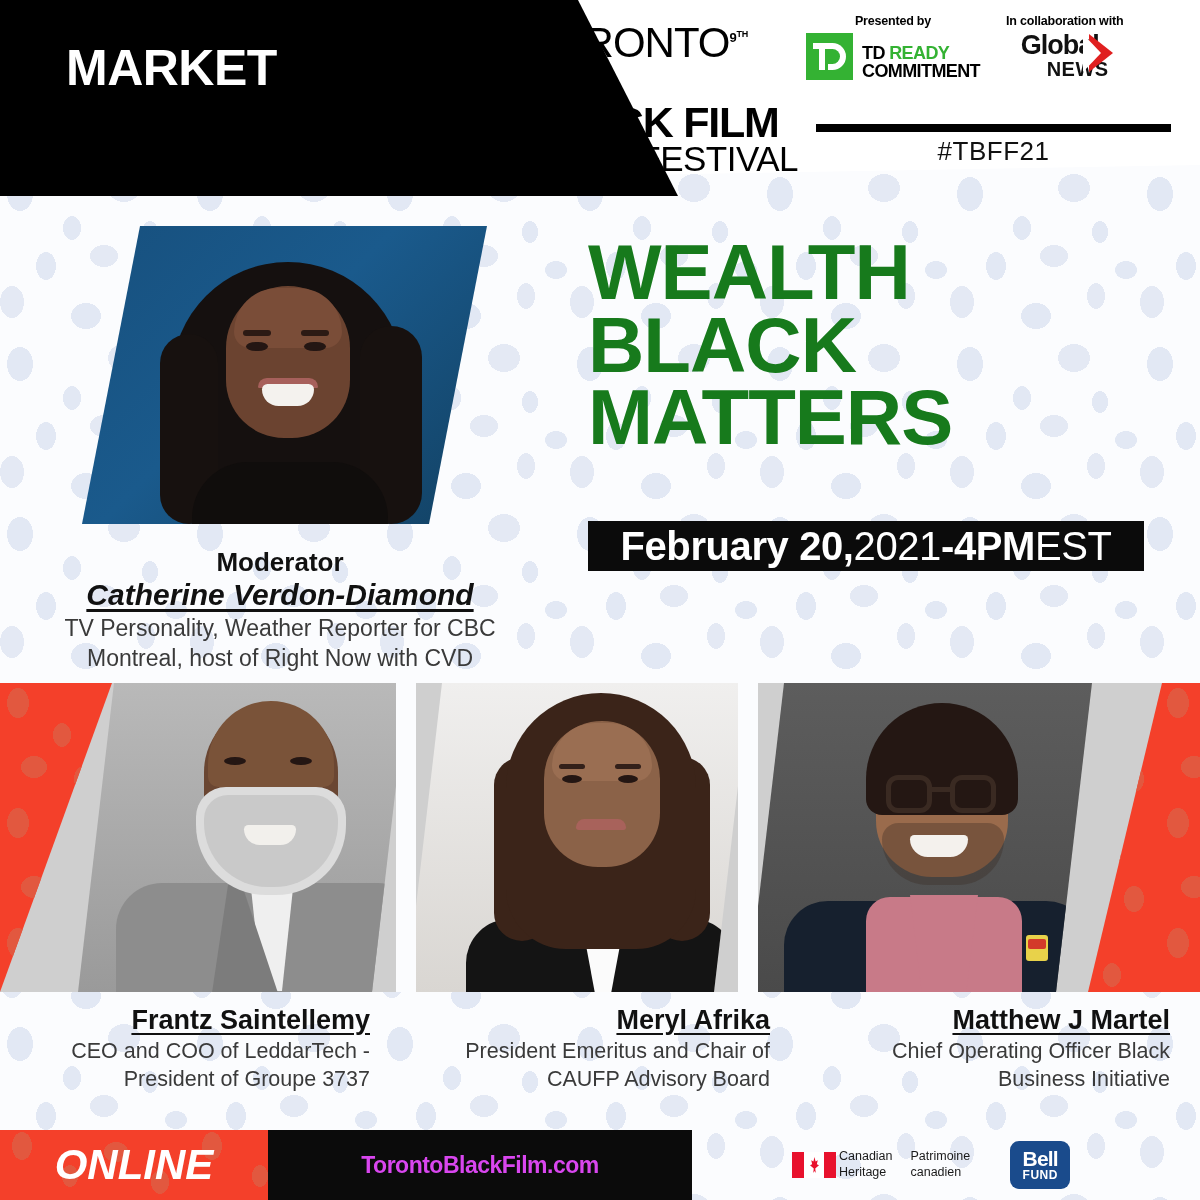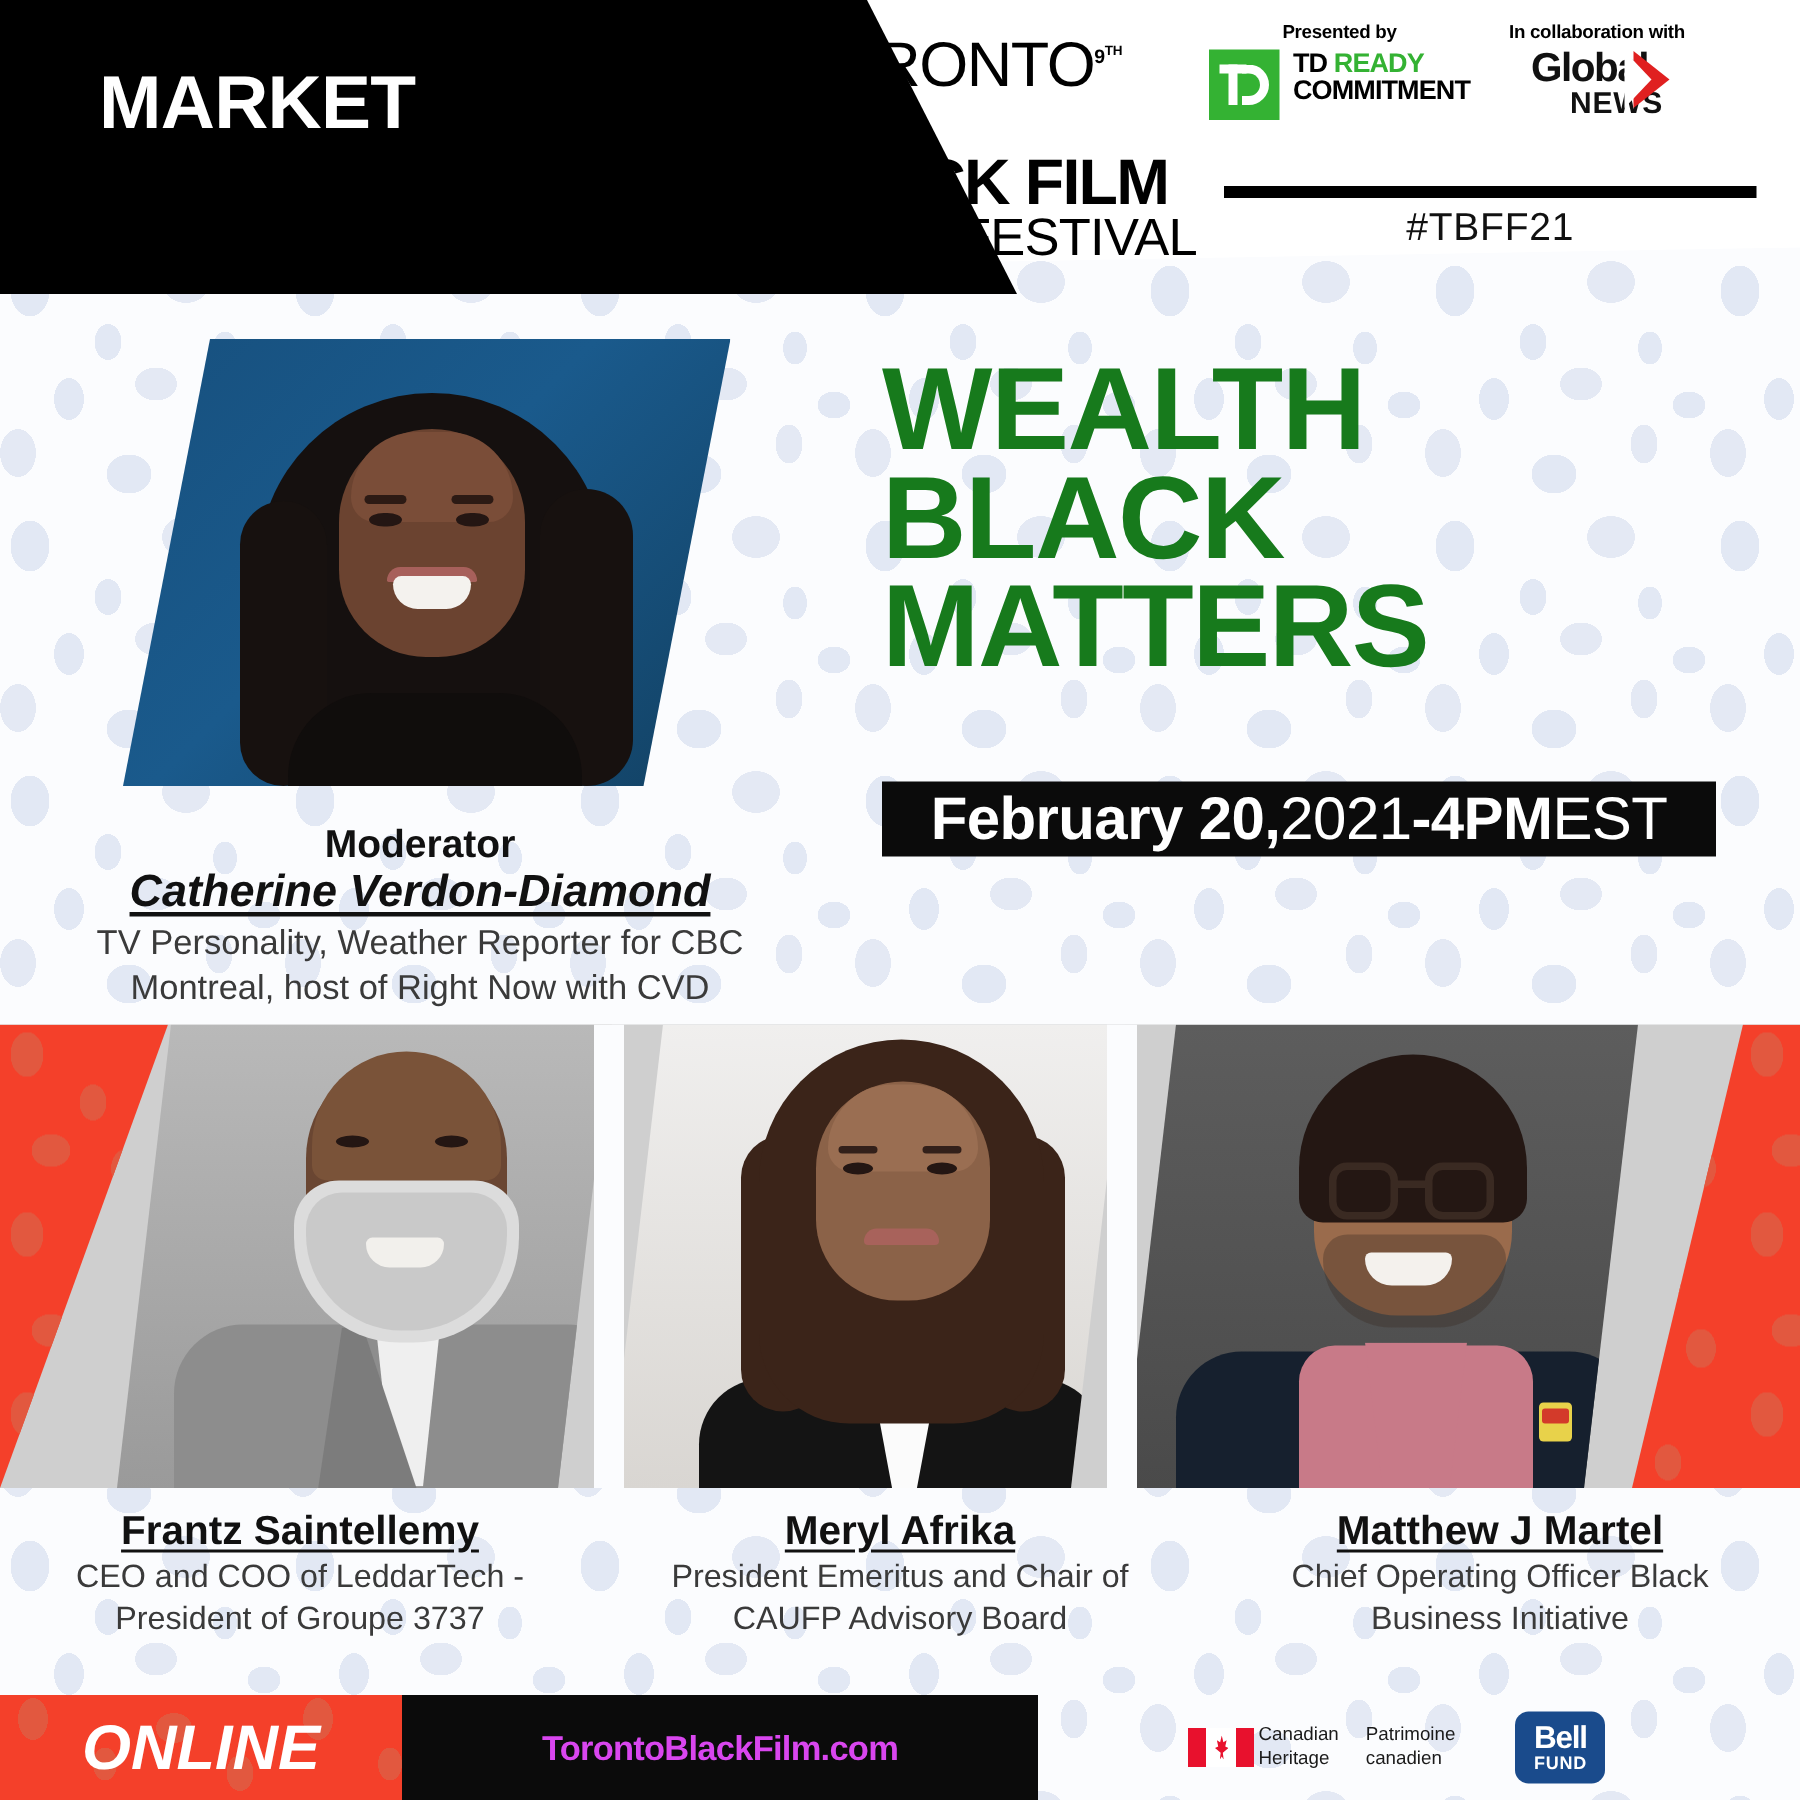--- a/index.html
+++ b/index.html
@@ -50,21 +50,21 @@
   .fest-edition{font-size:13px;font-weight:bold;letter-spacing:-0.2px;vertical-align:super;}
   .fest-edition sup{font-size:9px;}
   .fest-bfilm{font-size:43px;line-height:0.95;font-weight:bold;letter-spacing:-1.2px;margin-top:-2px;}
   .fest-festival{font-size:35px;line-height:1;letter-spacing:-0.5px;text-align:right;margin-top:-2px;}
 
   
   .spon{position:absolute;left:806px;top:14px;width:370px;}
   .spon-row{display:flex;align-items:flex-start;gap:26px;}
   .spon-col{display:flex;flex-direction:column;align-items:center;}
   .spon-cap{font-size:12.5px;font-weight:bold;color:#000;margin-bottom:5px;letter-spacing:-0.2px;}
-  .td-wrap{display:flex;align-items:flex-start;gap:9px;}
+  .td-wrap{display:flex;align-items:flex-end;gap:9px;}
   .td-box{width:47px;height:47px;background:#34b233;position:relative;}
   .td-box .t{position:absolute;left:7px;top:10px;width:18px;height:6px;background:#fff;}
   .td-box .tstem{position:absolute;left:13px;top:10px;width:6px;height:27px;background:#fff;}
   .td-box .d{position:absolute;left:22px;top:10px;width:18px;height:27px;border:6px solid #fff;
     border-left:none;border-radius:0 14px 14px 0;box-sizing:border-box;}
   .td-text{font-size:18px;font-weight:bold;line-height:1.0;letter-spacing:-0.6px;color:#000;}
   .td-text .grn{color:#34b233;}
   .gn-wrap{position:relative;display:flex;flex-direction:column;align-items:flex-start;}
   .gn-global{font-size:27px;font-weight:bold;letter-spacing:-1px;line-height:0.95;color:#111;}
   .gn-news{font-size:20px;font-weight:bold;letter-spacing:0.5px;line-height:1;color:#111;margin-left:26px;}
@@ -183,21 +183,21 @@
   .p3-jacket{position:absolute;left:36px;top:218px;width:306px;height:94px;background:#16202e;border-radius:44px 44px 0 0;}
   .p3-open{position:absolute;left:132px;top:212px;width:128px;height:100px;background:#c87a88;
     clip-path:polygon(30px 0,98px 0,86px 100px,42px 100px);}
   .p3-pin{position:absolute;left:278px;top:252px;width:22px;height:26px;background:#e8d24a;border-radius:3px;}
   .p3-pin2{position:absolute;left:280px;top:256px;width:18px;height:10px;background:#d33a2a;border-radius:2px;}
 
   .ph-div{position:absolute;top:0;width:20px;height:309px;background:#fbfcfe;}
 
   
   .caps{position:absolute;left:0;top:1004px;width:1200px;display:flex;}
-  .cap{flex:1;text-align:center;color:#111;padding:0 18px;box-sizing:border-box;}
+  .cap{flex:1;text-align:right;color:#111;padding:0 30px;box-sizing:border-box;}
   .cap-name{font-size:27px;font-weight:bold;line-height:1.2;text-decoration:underline;text-underline-offset:4px;}
   .cap-title{font-size:21.5px;line-height:1.3;color:#3a3a3a;font-weight:300;margin-top:2px;}
 
   
   .footer{position:absolute;left:0;top:1130px;width:1200px;height:70px;}
   .f-online{position:absolute;left:0;top:0;width:268px;height:70px;background:#f4402a;
     display:flex;align-items:center;justify-content:center;
     background-image:
       radial-gradient(ellipse 10px 14px at 22px 16px,#e2583f 99%,transparent 100%),
       radial-gradient(ellipse 8px 11px at 70px 46px,#e2583f 99%,transparent 100%),

